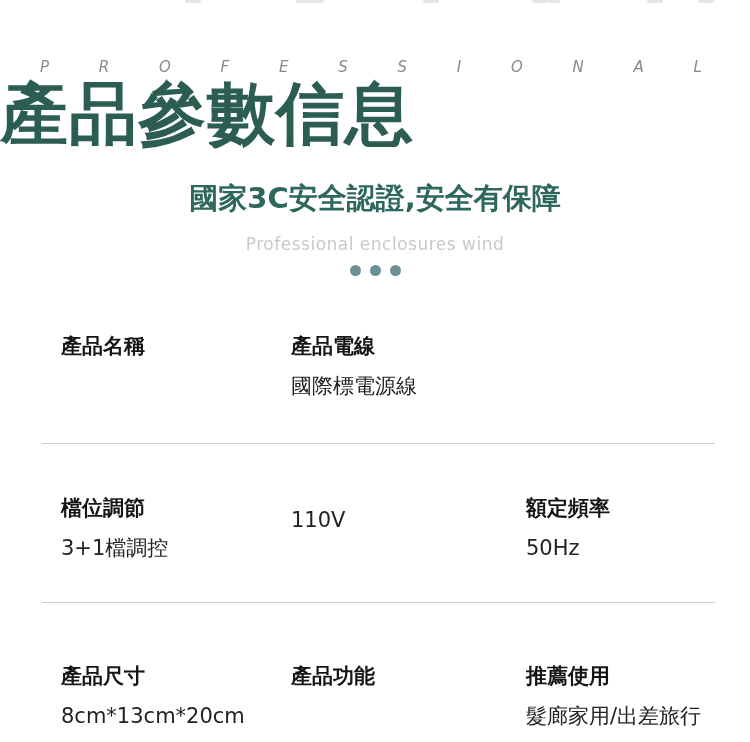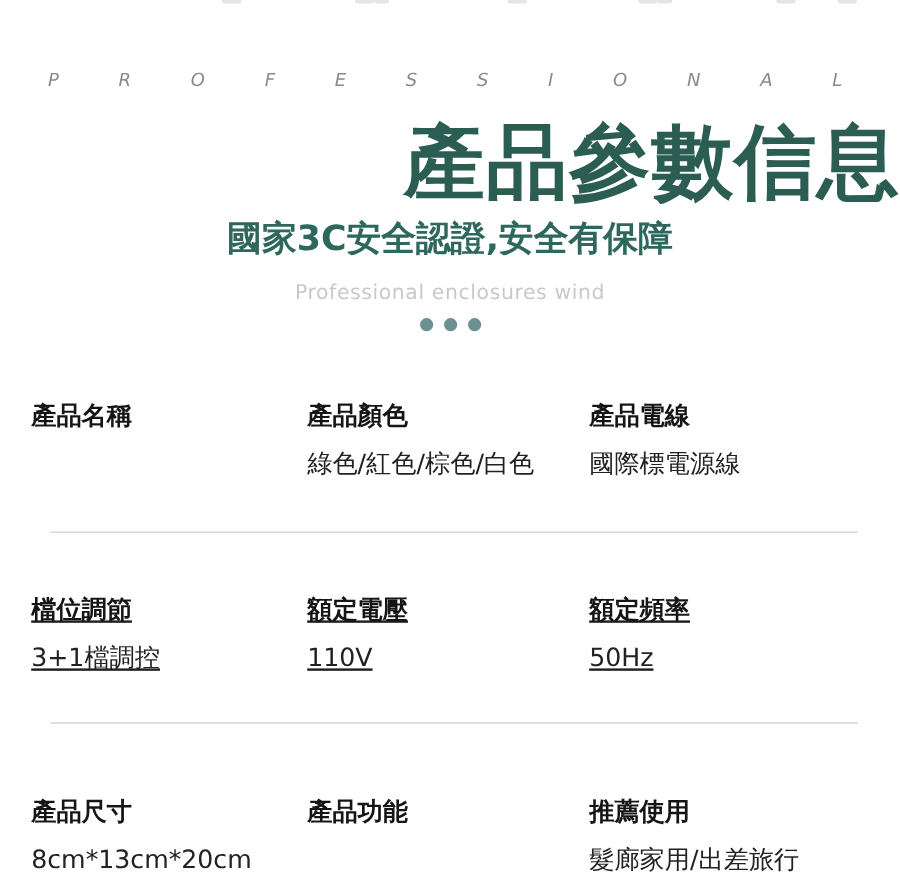--- a/index.html
+++ b/index.html
@@ -33,24 +33,24 @@
     justify-content: space-between;
     font-size: 15px;
     font-style: italic;
     color: #8a8a8a;
     line-height: 20px;
   }
   .professional span { display: inline-block; }
 
   .title {
     position: absolute;
-    top: 96px;
-    left: 0;
-    width: 100%;
-    text-align: right;
+    top: 74px;
+    left: 0;
+    width: 100%;
+    text-align: left;
     font-size: 68px;
     font-weight: 900;
     letter-spacing: 1px;
     color: #2b5d52;
     line-height: 80px;
   }
 
   .subtitle {
     position: absolute;
     top: 178px;
@@ -91,25 +91,25 @@
     background: #6c9094;
   }
 
   
   .spec-row {
     position: absolute;
     left: 0;
     right: 0;
     display: grid;
     grid-template-columns: 230px 235px auto;
-    padding-left: 26px;
+    padding-left: 61px;
     padding-right: 10px;
   }
   .spec-row.r0 { top: 332px; }
-  .spec-row.r1 { top: 494px; text-decoration: underline; }
+  .spec-row.r1 { top: 494px; }
   .spec-row.r2 { top: 662px; }
 
   .spec-label {
     font-size: 21px;
     font-weight: 700;
     color: #151515;
     line-height: 28px;
     white-space: nowrap;
   }
   .spec-value {
@@ -169,35 +169,30 @@
     <div class="dot"></div>
     <div class="dot"></div>
   </div>
 
 <div id="spec-table">
     <div class="spec-row r0">
       <div class="spec-cell">
         <div class="spec-label">產品名稱</div>
       </div>
       <div class="spec-cell">
-        <div class="spec-label">產品顏色</div>
-        <div class="spec-value">綠色/紅色/棕色/白色</div>
-      </div>
-      <div class="spec-cell">
         <div class="spec-label">產品電線</div>
         <div class="spec-value">國際標電源線</div>
       </div>
     </div>
     <div class="spec-row r1">
       <div class="spec-cell">
         <div class="spec-label">檔位調節</div>
         <div class="spec-value">3+1檔調控</div>
       </div>
       <div class="spec-cell">
-        <div class="spec-label">額定電壓</div>
         <div class="spec-value">110V</div>
       </div>
       <div class="spec-cell">
         <div class="spec-label">額定頻率</div>
         <div class="spec-value">50Hz</div>
       </div>
     </div>
     <div class="spec-row r2">
       <div class="spec-cell">
         <div class="spec-label">產品尺寸</div>

